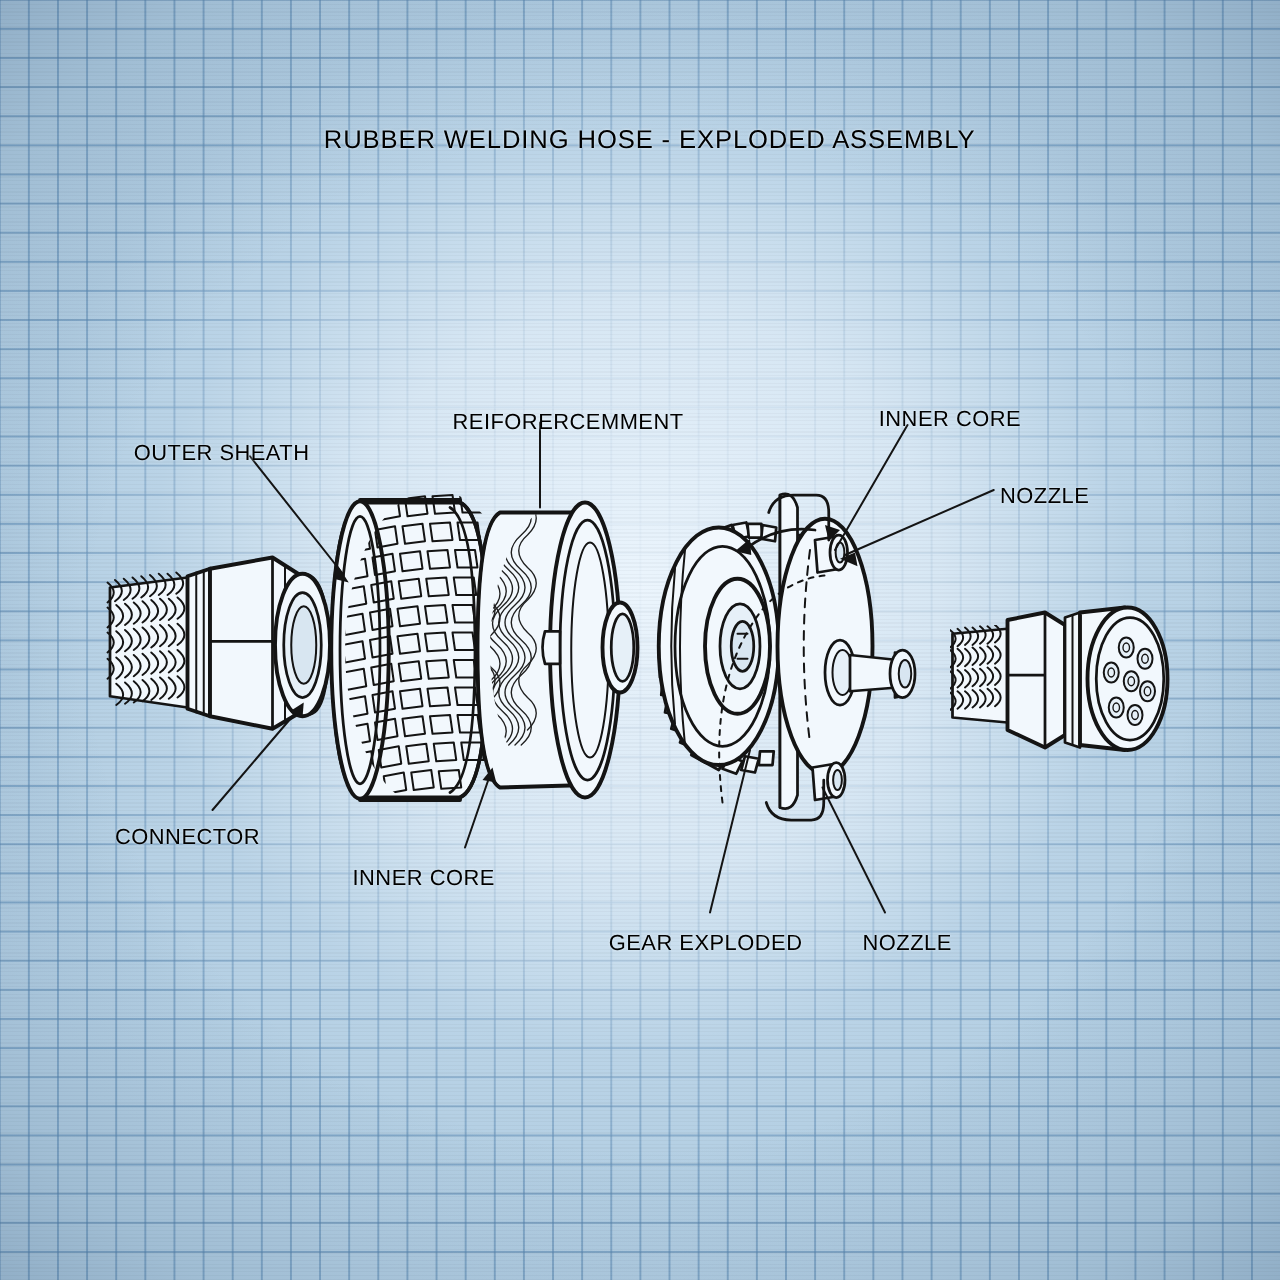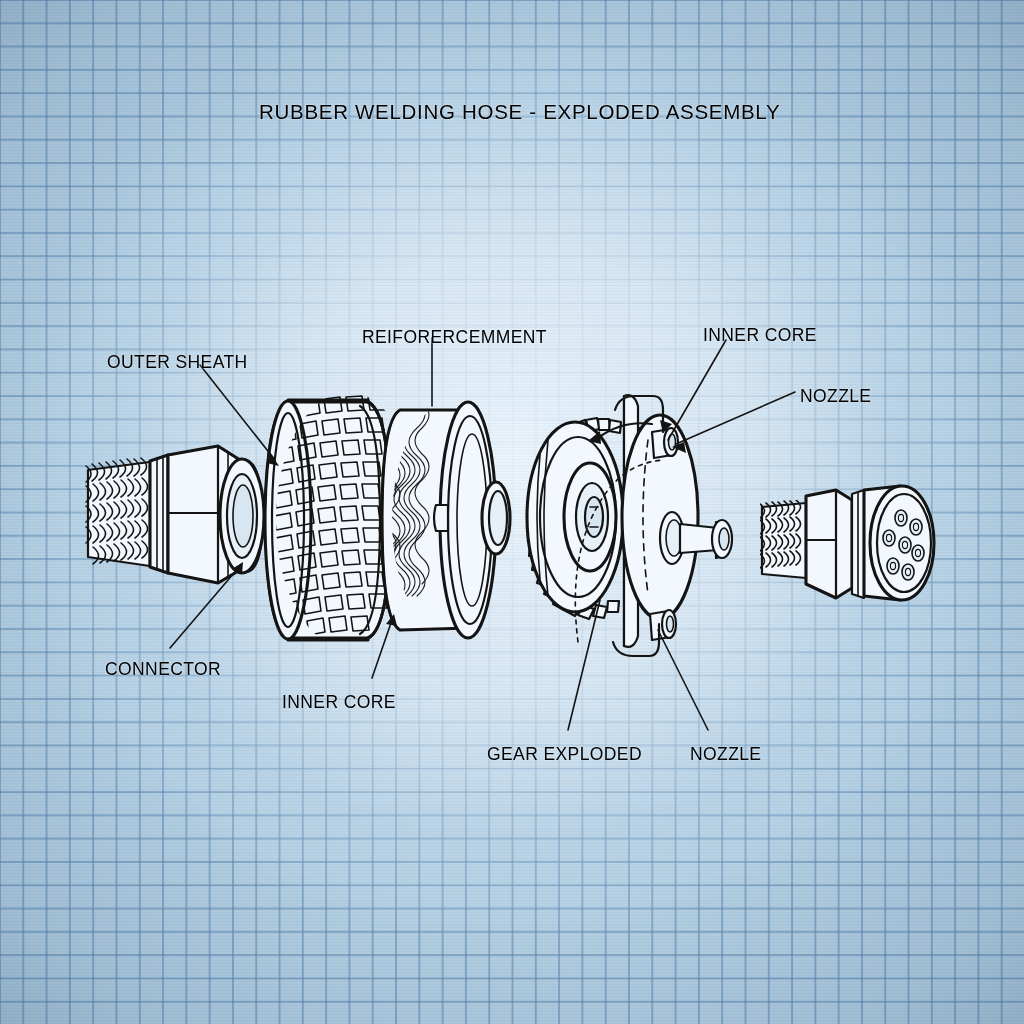--- a/index.html
+++ b/index.html
@@ -444,21 +444,21 @@
   <div class="label" id="title" style="left:259px;top:100px;">RUBBER WELDING HOSE - EXPLODED ASSEMBLY</div>
 
   <div class="label lbl" style="left:107px;top:352px;">OUTER SHEATH</div>
 
   <div class="label lbl" style="left:362px;top:327px;">REIFORERCEMMENT</div>
 
   <div class="label lbl" style="left:703px;top:325px;">INNER CORE</div>
 
   <div class="label lbl" style="left:800px;top:386px;">NOZZLE</div>
 
-  <div class="label lbl" style="left:105px;top:659px;">CONNECTOR</div>
+  <div class="label lbl" style="left:92px;top:659px;">CONNECTOR</div>
 
   <div class="label lbl" style="left:282px;top:692px;">INNER CORE</div>
 
   <div class="label lbl" style="left:487px;top:744px;">GEAR EXPLODED</div>
 
   <div class="label lbl" style="left:690px;top:744px;">NOZZLE</div>
 
 </div>
 
 </body></html>

